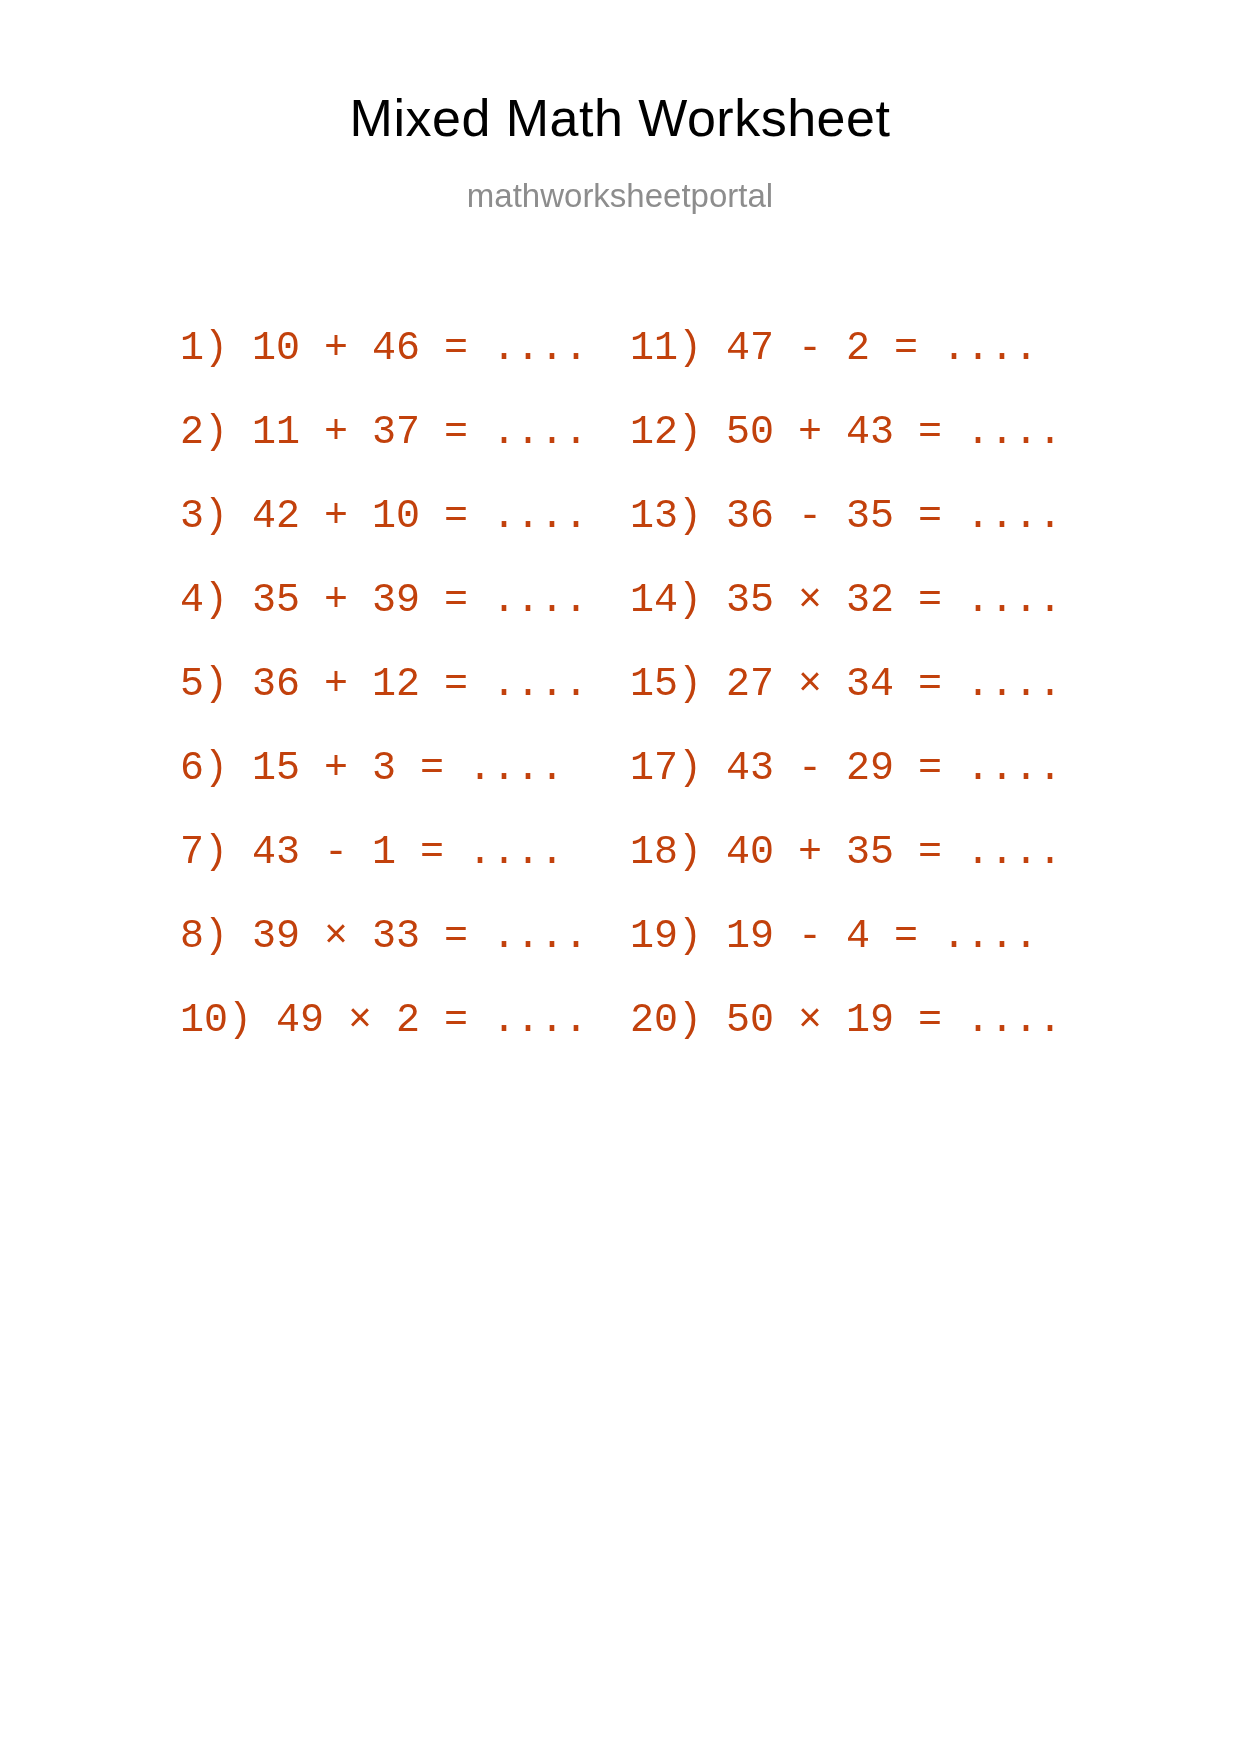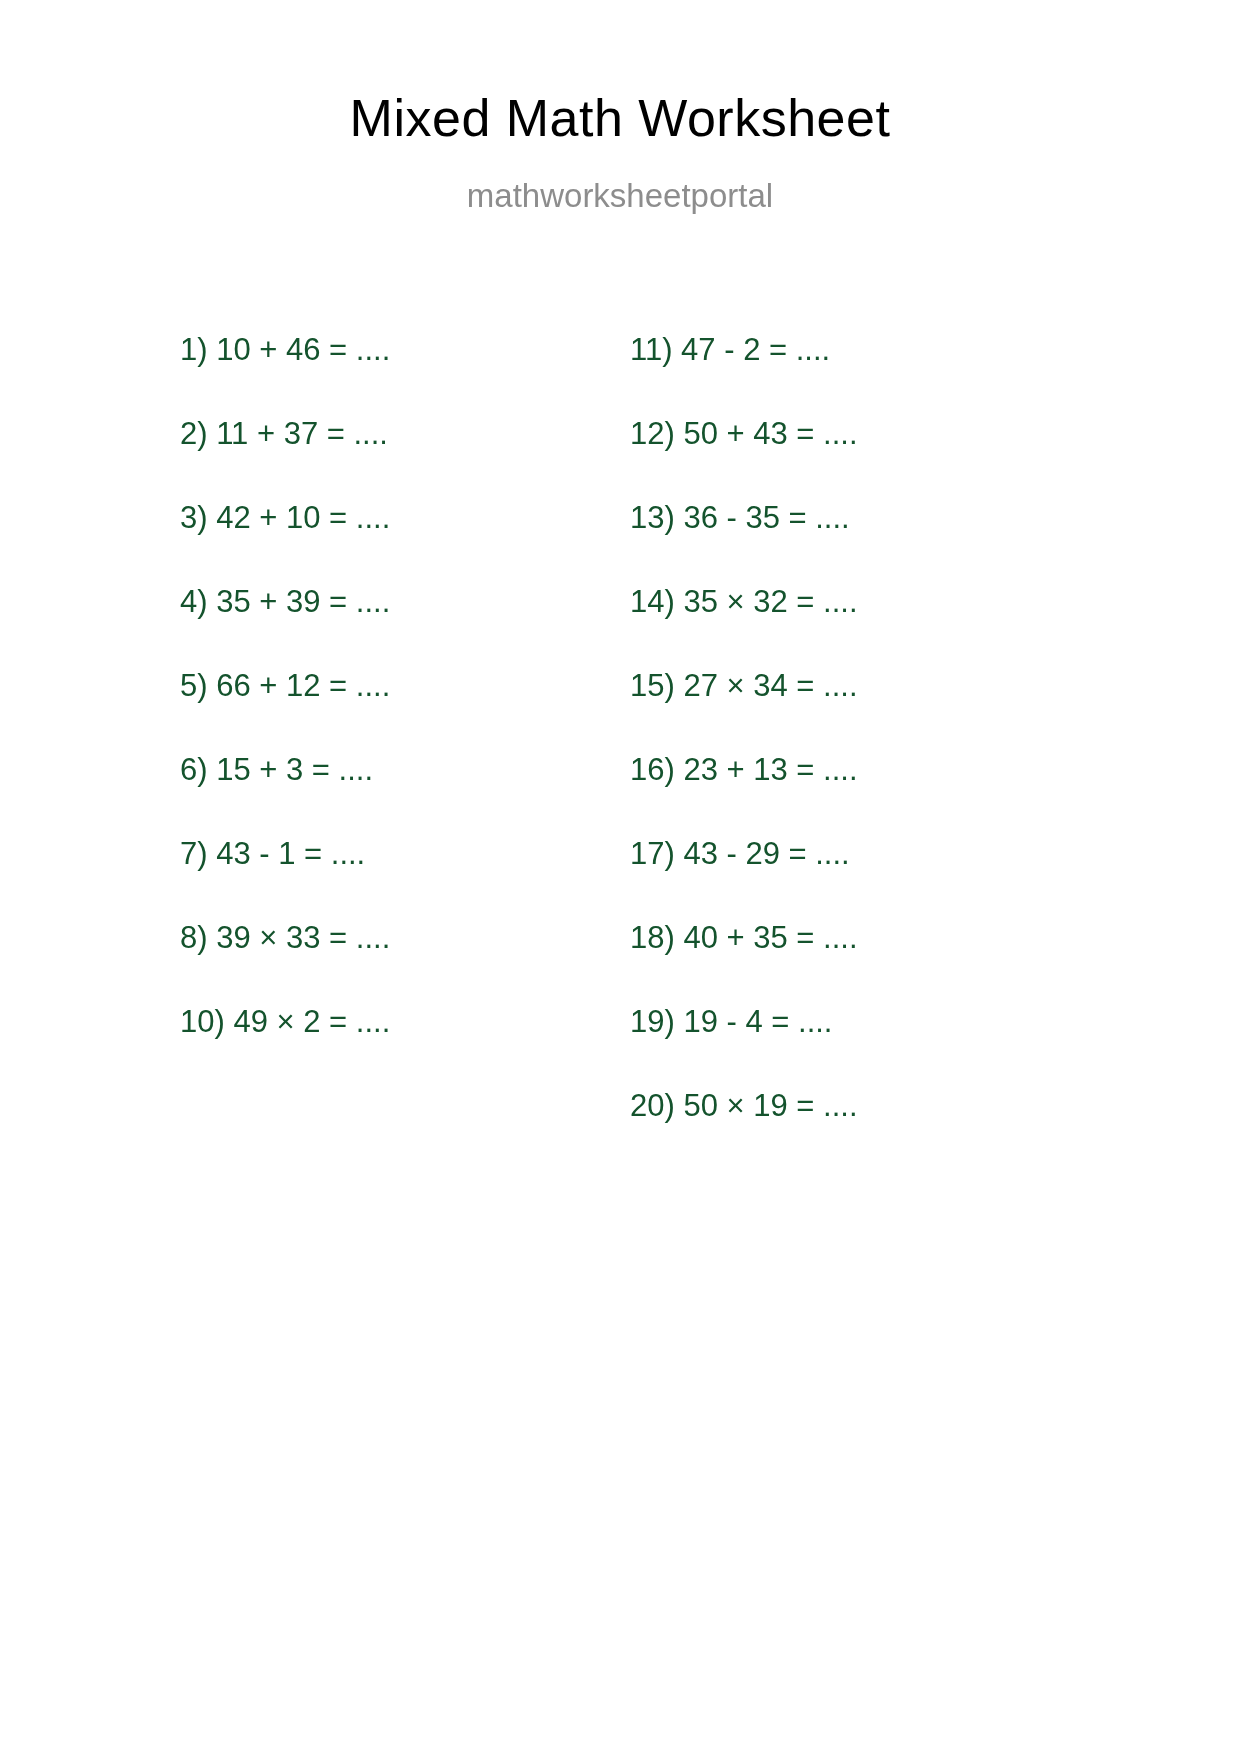--- a/index.html
+++ b/index.html
@@ -51,58 +51,58 @@
     display: flex;
     flex-direction: column;
   }
   .col-left {
     width: 450px;
   }
   .col-right {
     width: 450px;
   }
   .problem {
-    font-size: 31px;
+    font-size: 40px;
     line-height: 1;
     height: 84px;
     display: flex;
     align-items: center;
     white-space: nowrap;
-    color: #14532d;
+    color: #c2410c;
+    font-family: Liberation Mono, monospace;
   }
 </style>
 </head>
 <body>
 
 <div class="sheet">
 
   <h1 class="title">Mixed Math Worksheet</h1>
   <div class="subtitle">mathworksheetportal</div>
 
   <div class="problems">
 
     <div class="col col-left">
       <div class="problem">1) 10 + 46 = ....</div>
       <div class="problem">2) 11 + 37 = ....</div>
       <div class="problem">3) 42 + 10 = ....</div>
       <div class="problem">4) 35 + 39 = ....</div>
-      <div class="problem">5) 66 + 12 = ....</div>
+      <div class="problem">5) 36 + 12 = ....</div>
       <div class="problem">6) 15 + 3 = ....</div>
       <div class="problem">7) 43 - 1 = ....</div>
       <div class="problem">8) 39 × 33 = ....</div>
       <div class="problem">10) 49 × 2 = ....</div>
     </div>
 
     <div class="col col-right">
       <div class="problem">11) 47 - 2 = ....</div>
       <div class="problem">12) 50 + 43 = ....</div>
       <div class="problem">13) 36 - 35 = ....</div>
       <div class="problem">14) 35 × 32 = ....</div>
       <div class="problem">15) 27 × 34 = ....</div>
-      <div class="problem">16) 23 + 13 = ....</div>
       <div class="problem">17) 43 - 29 = ....</div>
       <div class="problem">18) 40 + 35 = ....</div>
       <div class="problem">19) 19 - 4 = ....</div>
       <div class="problem">20) 50 × 19 = ....</div>
     </div>
 
   </div>
 </div>
 
 </body></html>

